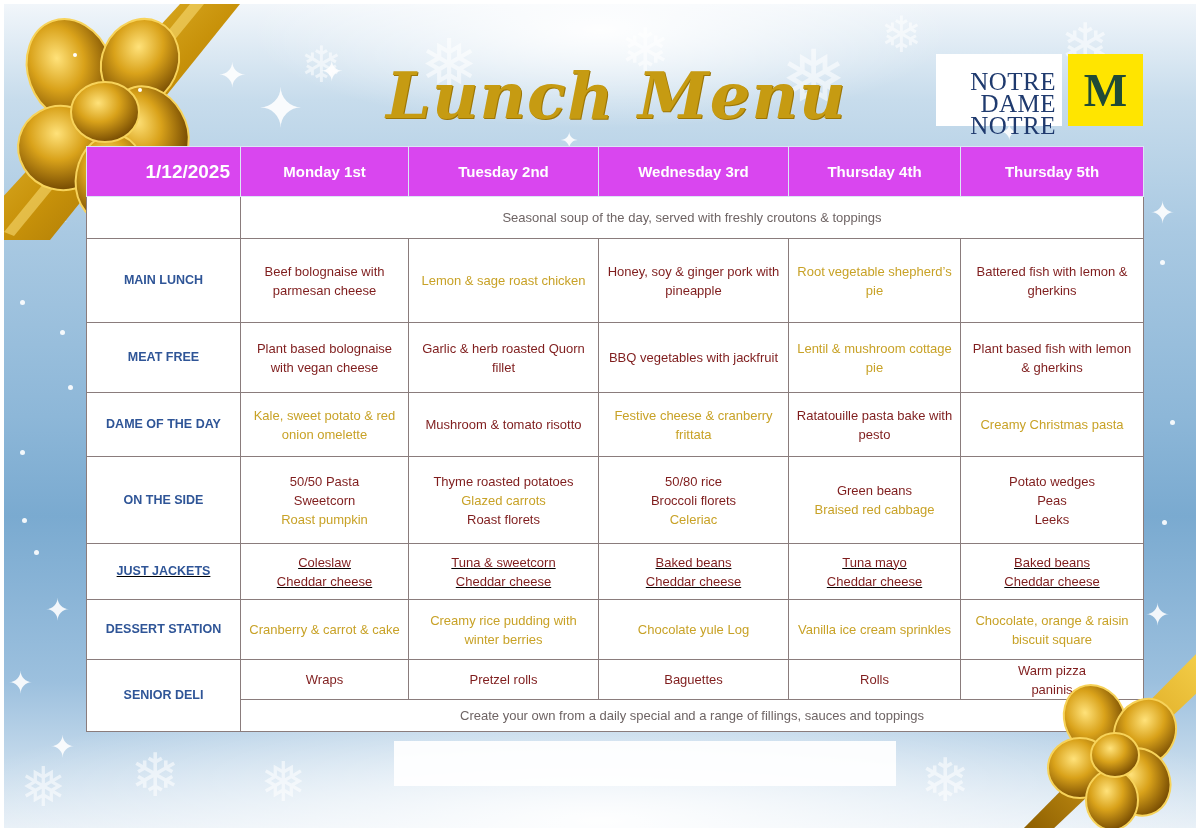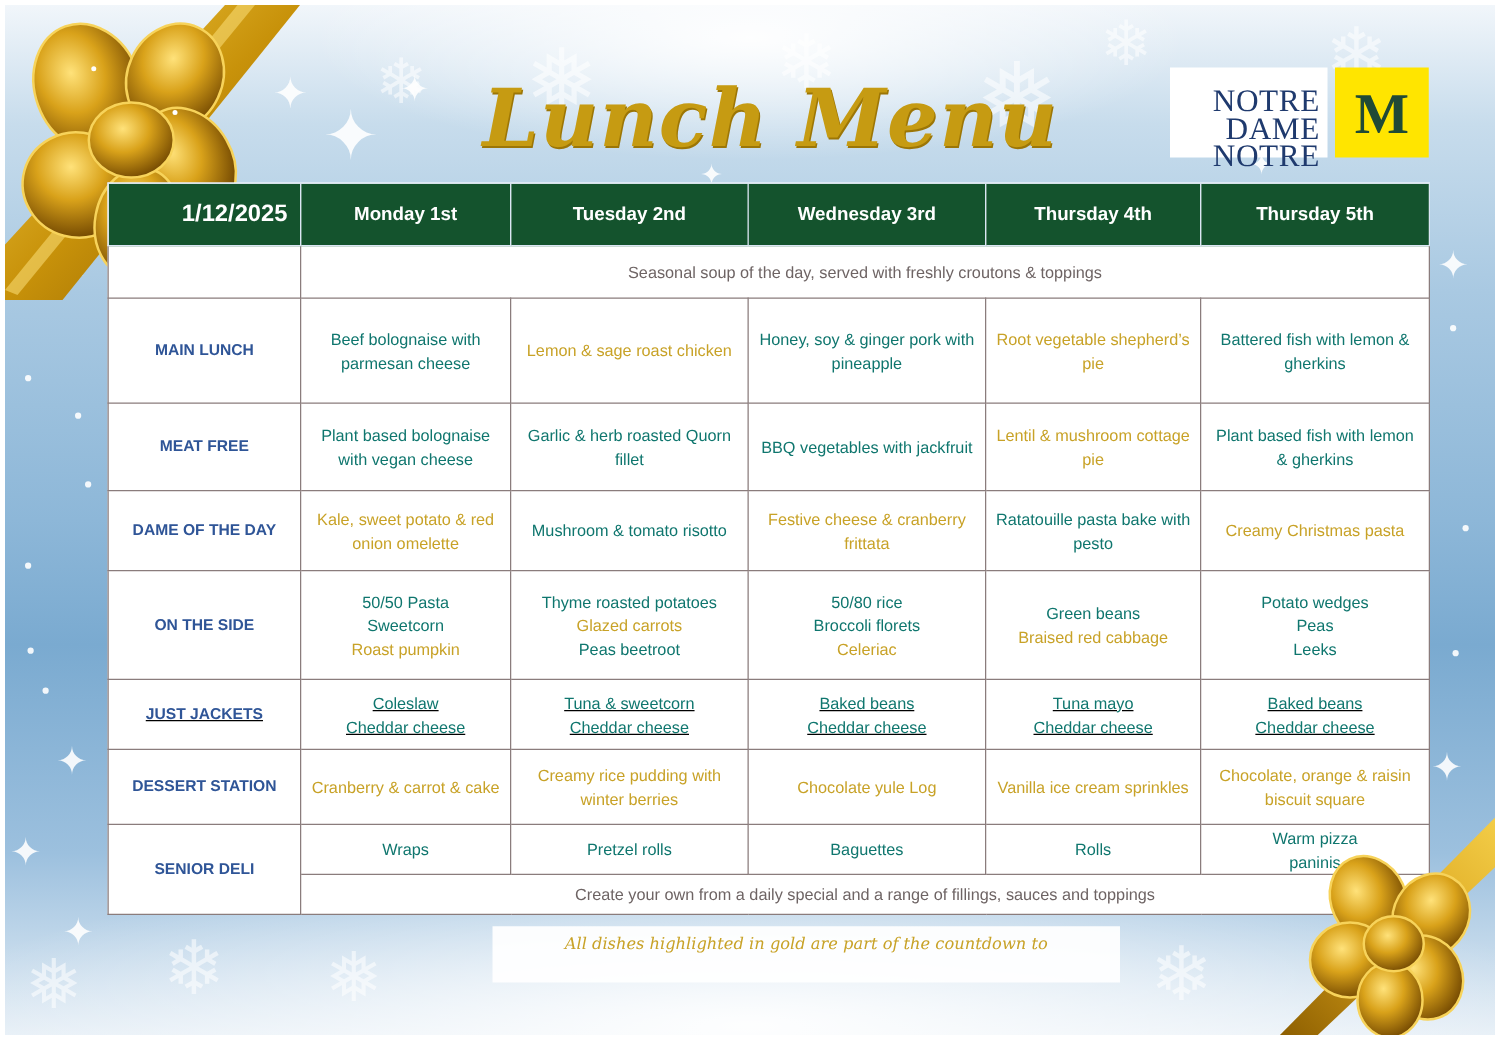--- a/index.html
+++ b/index.html
@@ -43,27 +43,27 @@
   .menu-table {
     position: absolute; left: 86px; top: 146px; width: 1057px;
     border-collapse: collapse; table-layout: fixed; background: #ffffff;
     font-family: "Liberation Sans", sans-serif;
   }
   .menu-table td, .menu-table th {
     border: 1.5px solid #8a7c7c; text-align: center; vertical-align: middle;
     font-size: 13px; line-height: 19px; color: #6e6464; padding: 0 6px;
   }
   .menu-table th {
-    background: #14532d; color: #ffffff; font-weight: bold; font-size: 15px;
+    background: #d946ef; color: #ffffff; font-weight: bold; font-size: 15px;
     border: 1.5px solid #dbe6f4; height: 50px;
   }
   .menu-table th.date-cell { text-align: right; font-size: 19px; padding-right: 10px; }
   .menu-table td.row-label { color: #2f5597; font-weight: bold; font-size: 12.5px; }
   .gold { color: #c8a227; }
-  .grey { color: #0f766e; }
+  .grey { color: #7f1d1d; }
   .line { display: block; }
 
   .footnote {
     position: absolute; left: 394px; top: 741px; width: 502px; height: 45px;
     background: rgba(255,255,255,0.92);
     text-align: center; font-family: "DejaVu Serif", serif; font-style: italic;
     color: #c8a227; font-size: 13px; line-height: 16px; padding-top: 7px;
   }
 
   .bow { position: absolute; }
@@ -227,21 +227,21 @@
       <tr style="height: 87px;">
         <td class="row-label">ON THE SIDE</td>
         <td>
           <span class="line grey">50/50 Pasta</span>
           <span class="line grey">Sweetcorn</span>
           <span class="line gold">Roast pumpkin</span>
         </td>
         <td>
           <span class="line grey">Thyme roasted potatoes</span>
           <span class="line gold">Glazed carrots</span>
-          <span class="line grey">Peas beetroot</span>
+          <span class="line grey">Roast florets</span>
         </td>
         <td>
           <span class="line grey">50/80 rice</span>
           <span class="line grey">Broccoli florets</span>
           <span class="line gold">Celeriac</span>
         </td>
         <td>
           <span class="line grey">Green beans</span>
           <span class="line gold">Braised red cabbage</span>
         </td>
@@ -311,21 +311,20 @@
           <span class="line grey">paninis</span>
         </td>
       </tr>
       <tr style="height: 32px;">
         <td colspan="5" class="grey">Create your own from a daily special and a range of fillings, sauces and toppings</td>
       </tr>
     </tbody>
 </table>
 
 <div class="footnote">
-  <div>All dishes highlighted in gold are part of the countdown to</div>
 </div>
 
 <svg class="bow" style="left:1020px;top:650px;" width="180" height="182" viewBox="0 0 180 182">
   <defs>
     <linearGradient id="gRib2" x1="0" y1="1" x2="1" y2="0">
       <stop offset="0" stop-color="#8a5c00"></stop>
       <stop offset="0.5" stop-color="#d9a21a"></stop>
       <stop offset="1" stop-color="#f4cf4a"></stop>
     </linearGradient>
     <radialGradient id="gLoop2" cx="0.4" cy="0.35" r="0.7">

